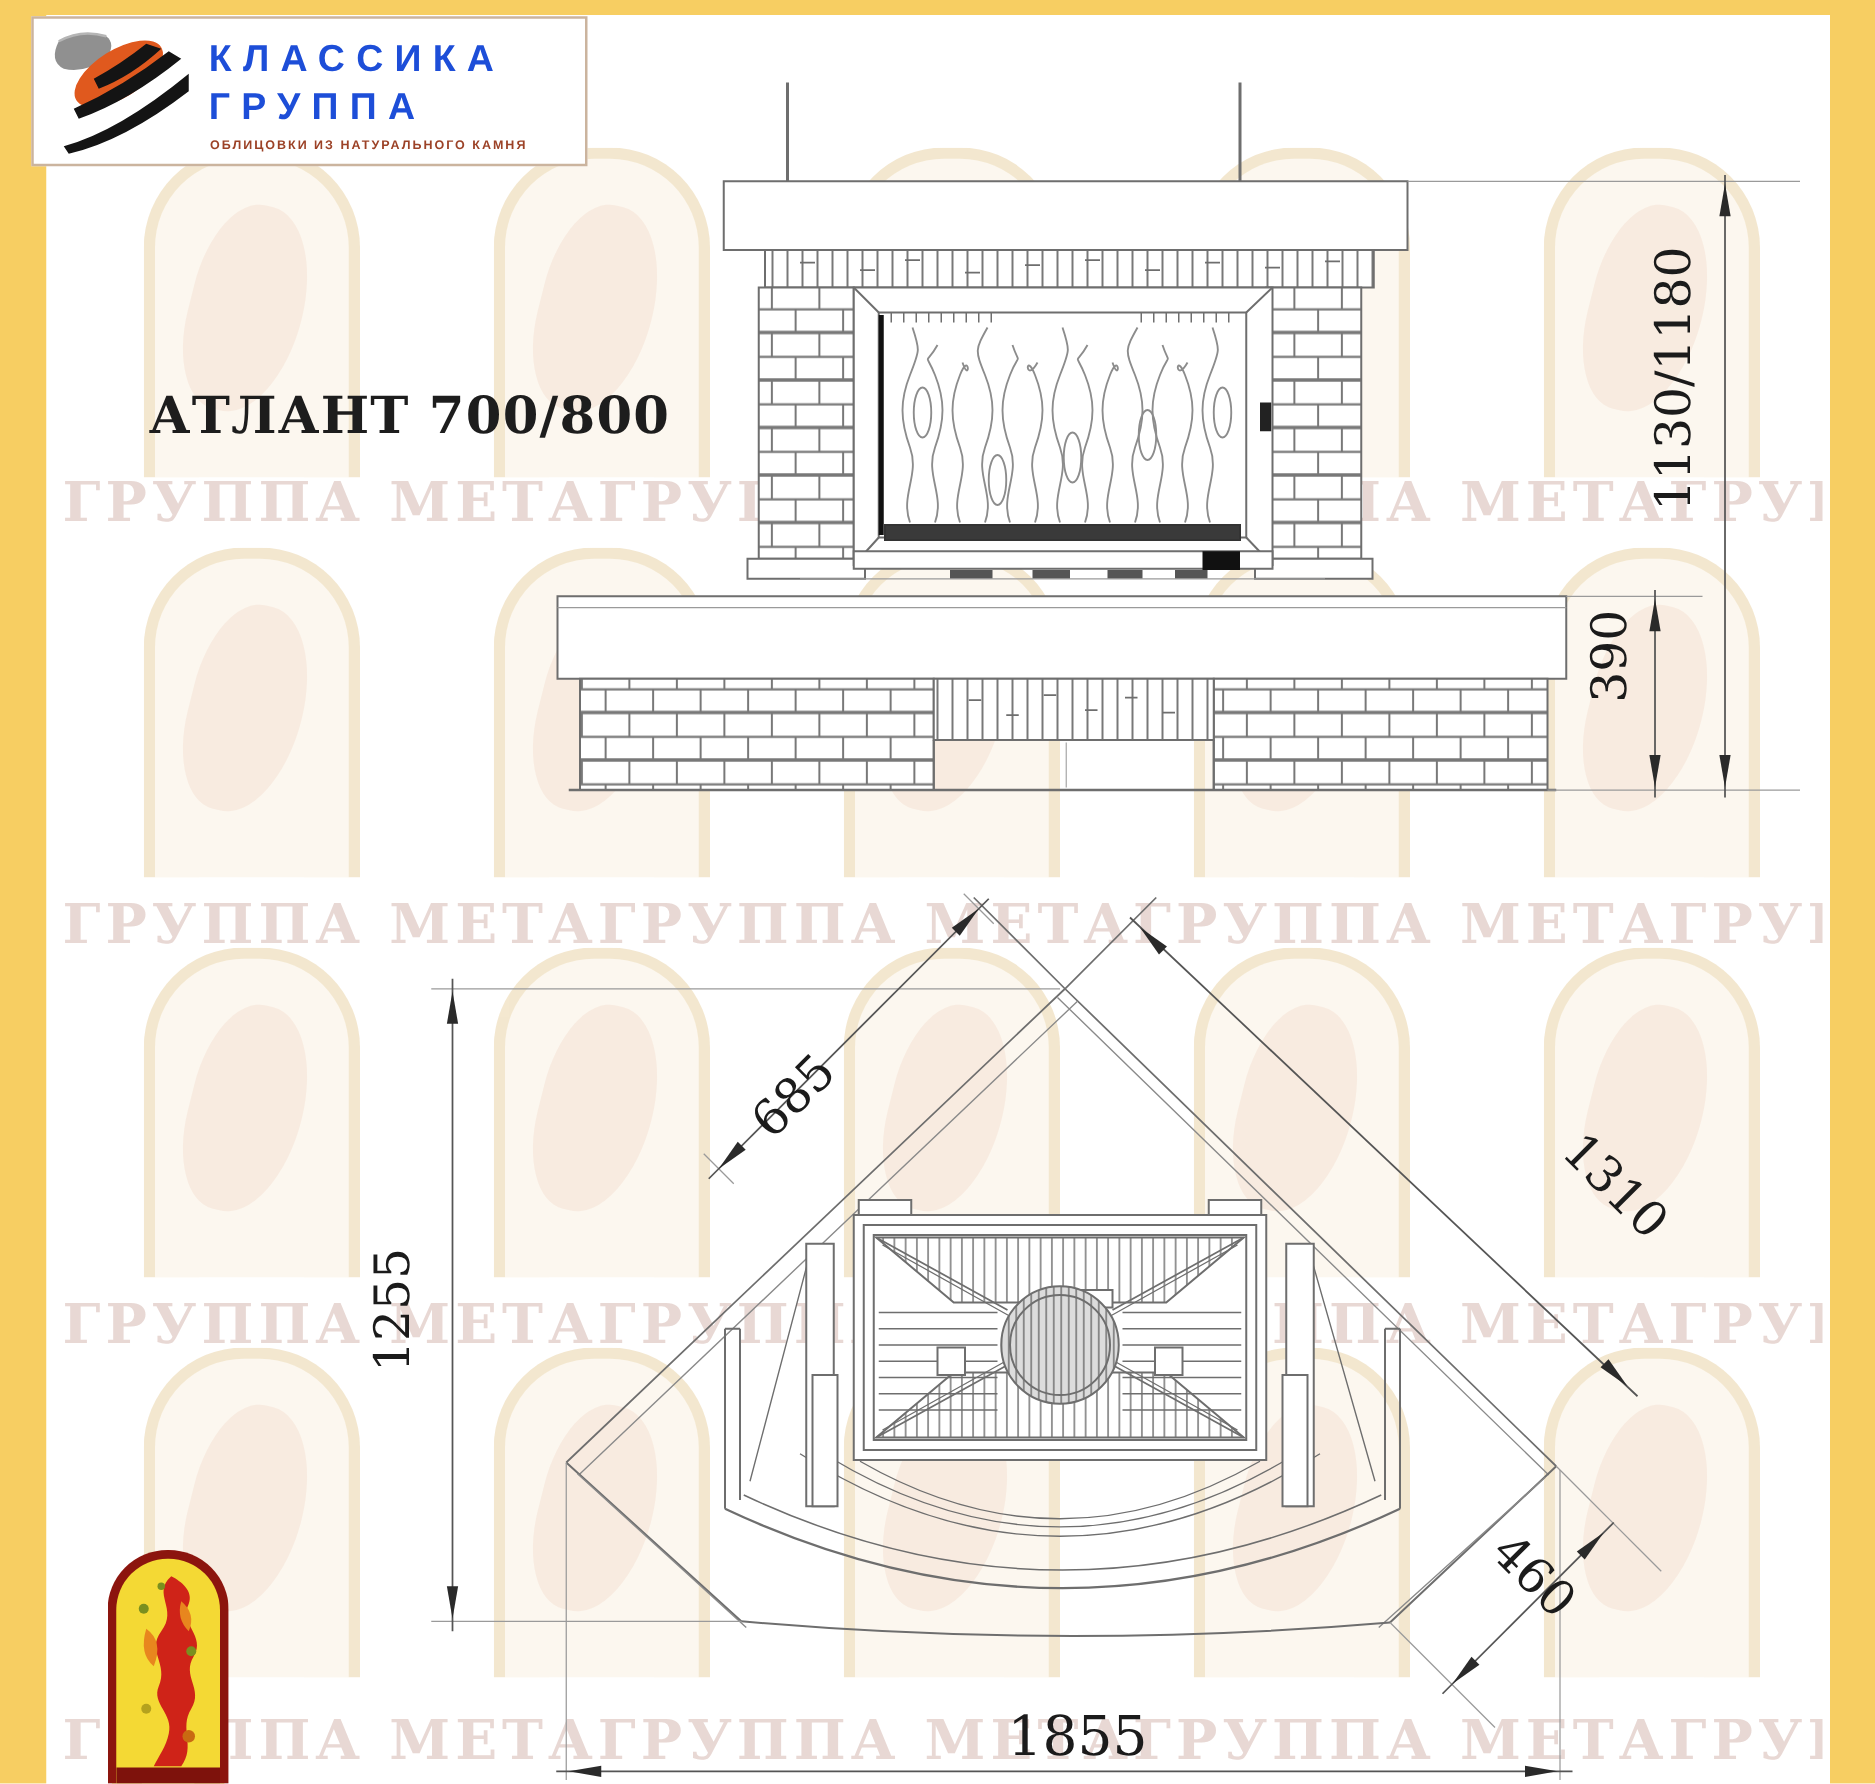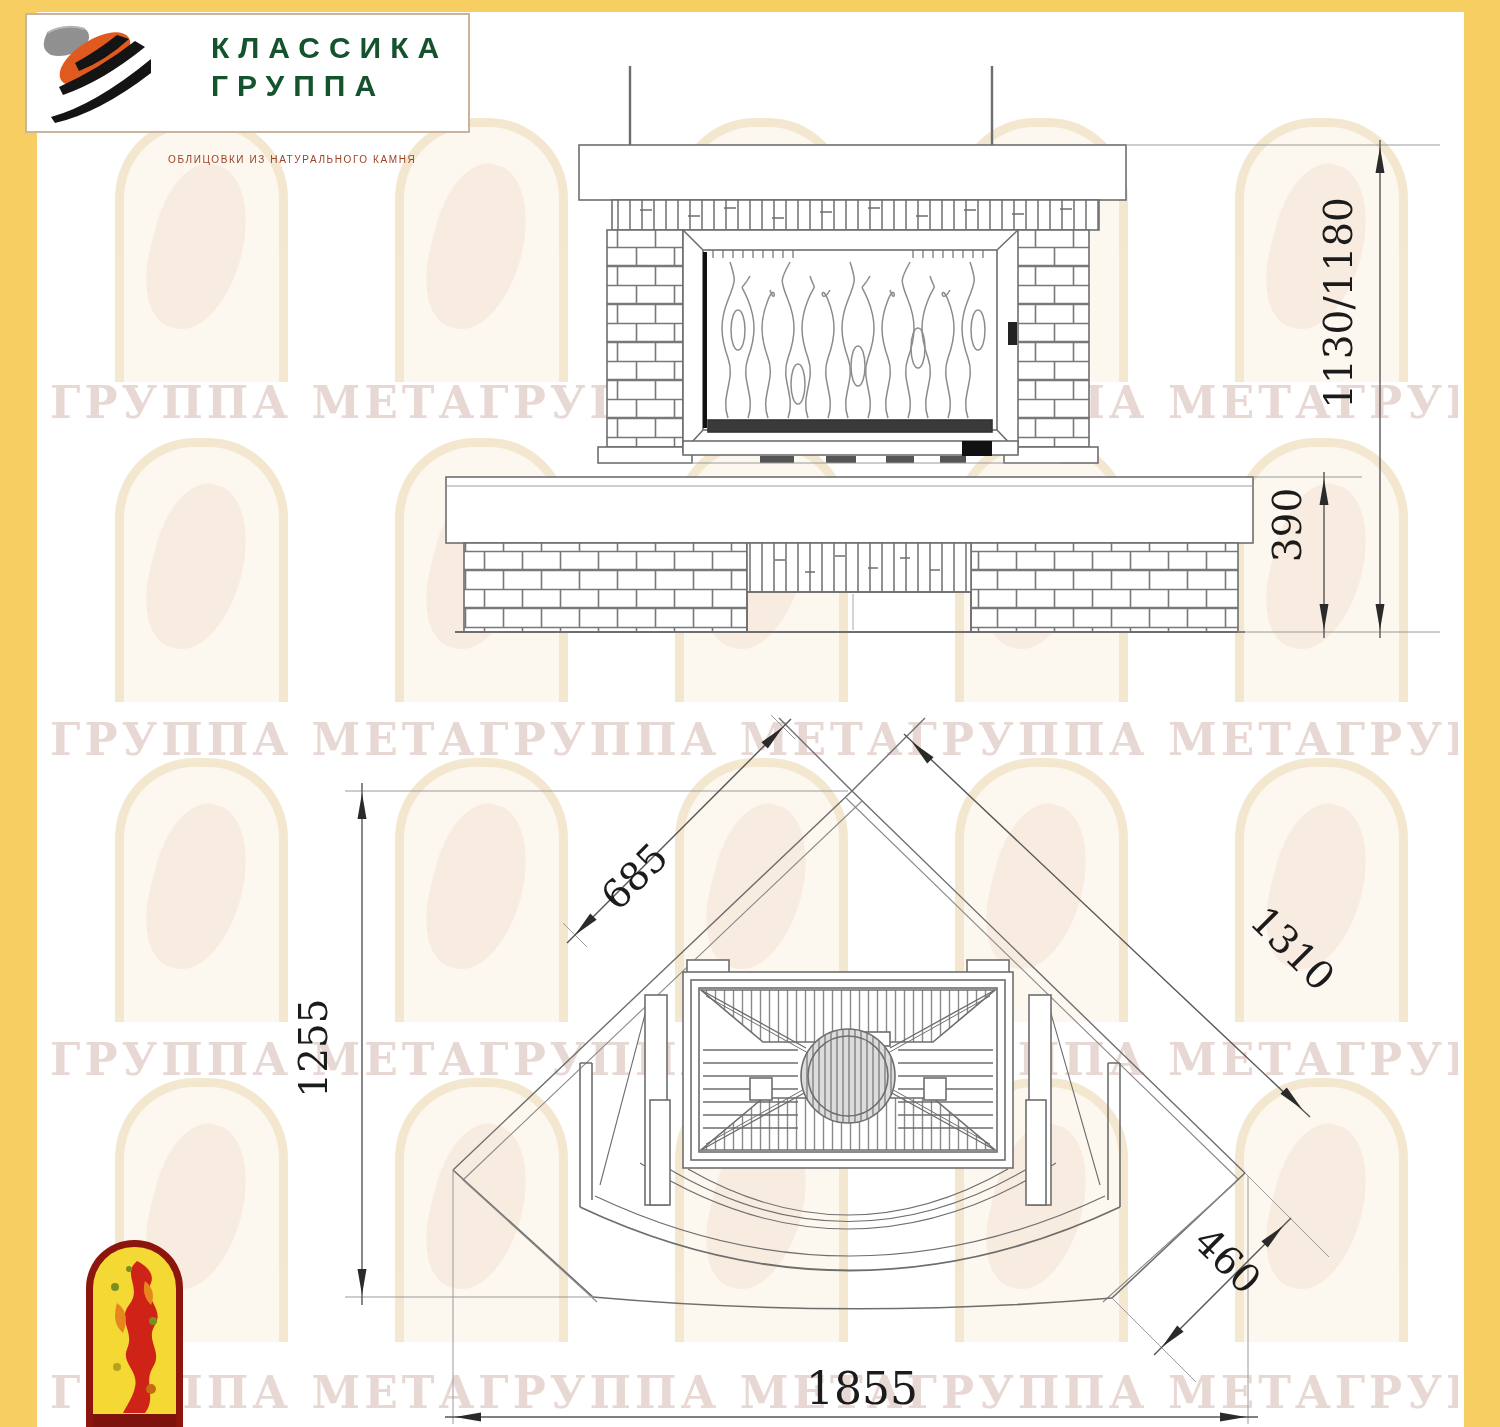--- a/index.html
+++ b/index.html
@@ -15,26 +15,26 @@
            border-radius:80px 80px 0 0;background:rgba(252,246,236,.85);}
   .wm-arch .blob{position:absolute;left:18%;top:14%;width:58%;height:66%;
            border-radius:48% 52% 55% 45%;background:rgba(243,216,200,.38);transform:rotate(14deg);}
   .wm-row{position:absolute;left:50px;width:1408px;height:56px;overflow:hidden;white-space:nowrap;
           font-family:"DejaVu Serif","Liberation Serif",serif;font-weight:bold;font-size:44px;
           letter-spacing:4px;color:rgba(198,158,148,.40);}
   
   .logo-box{position:absolute;left:25px;top:13px;width:445px;height:120px;background:#fff;
             border:2px solid #cbb49e;box-sizing:border-box;}
   .logo-art{position:absolute;left:6px;top:6px;width:132px;height:104px;}
-  .logo-line{position:absolute;left:140px;color:#14532d;font-weight:bold;font-size:30px;
-             letter-spacing:9px;font-family:"Liberation Sans",sans-serif;margin-left:44px;}
+  .logo-line{position:absolute;left:140px;color:#1d4ed8;font-weight:bold;font-size:30px;
+             letter-spacing:9px;font-family:"Liberation Sans",sans-serif;}
   .logo-line.l1{top:16px;}
   .logo-line.l2{top:54px;}
-  .logo-tag{position:absolute;left:141px;top:96px;font-size:10px;font-weight:normal;color:#9c4227;
-            letter-spacing:1.6px;white-space:nowrap;margin-top:43px;}
+  .logo-tag{position:absolute;left:141px;top:96px;font-size:10px;font-weight:bold;color:#9c4227;
+            letter-spacing:1.6px;white-space:nowrap;}
   
   .sheet-title{position:absolute;left:119px;top:308px;font-family:"DejaVu Serif","Liberation Serif",serif;
                font-weight:bold;font-size:41px;letter-spacing:1px;color:#1d1d1d;white-space:nowrap;}
   
   #draw{position:absolute;left:0;top:0;}
   .dimtxt{font-family:"DejaVu Serif","Liberation Serif",serif;fill:#1b1b1b;font-size:39px;}
   .dimtxt.big{font-size:44px;}
   
   .emblem{position:absolute;left:86px;top:1240px;width:97px;height:187px;box-sizing:border-box;
           border:7px solid #8c150e;border-bottom:none;border-radius:48px 48px 0 0;
@@ -298,20 +298,21 @@
       <ellipse cx="62" cy="38" rx="40" ry="19" transform="rotate(-32 62 38)" fill="#E0591E"></ellipse>
       <path d="M18,96 Q62,84 118,38 L118,52 Q66,92 22,102 Z" fill="#141414"></path>
       <path d="M30,74 Q70,60 112,26 L102,20 Q66,48 26,66 Z" fill="#141414"></path>
       <path d="M46,50 Q72,40 96,18 L84,14 Q64,30 42,42 Z" fill="#141414"></path>
     </svg>
     <div class="logo-line l1">КЛАССИКА</div>
     <div class="logo-line l2">ГРУППА</div>
     <div class="logo-tag">ОБЛИЦОВКИ ИЗ НАТУРАЛЬНОГО КАМНЯ</div>
   </div>
 
+  <div class="sheet-title">АТЛАНТ 700/800</div>
 
   <div class="emblem">
     <svg width="83" height="180" viewBox="0 0 83 180">
       <path d="M44,14 C28,28 50,40 36,58 C24,74 42,84 34,102 C28,116 46,124 42,140 C40,150 34,158 30,166 L52,166 C64,150 50,136 60,120 C70,104 52,94 62,78 C72,62 50,52 58,36 C62,26 52,18 44,14 Z" fill="#CF2318"></path>
       <path d="M24,56 Q38,66 30,86 Q18,76 24,56 Z" fill="#E8861E"></path>
       <path d="M52,34 Q64,44 58,58 Q48,48 52,34 Z" fill="#E8861E"></path>
       <circle cx="22" cy="40" r="4" fill="#7a8f1f"></circle>
       <circle cx="60" cy="74" r="4" fill="#7a8f1f"></circle>
       <circle cx="24" cy="120" r="4" fill="#b5a21d"></circle>
       <circle cx="58" cy="142" r="5" fill="#c96a12"></circle>

